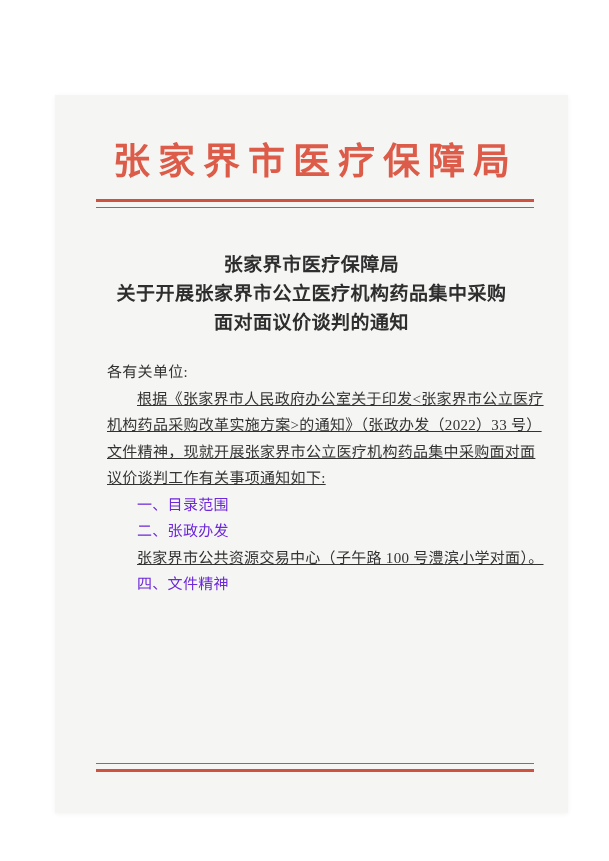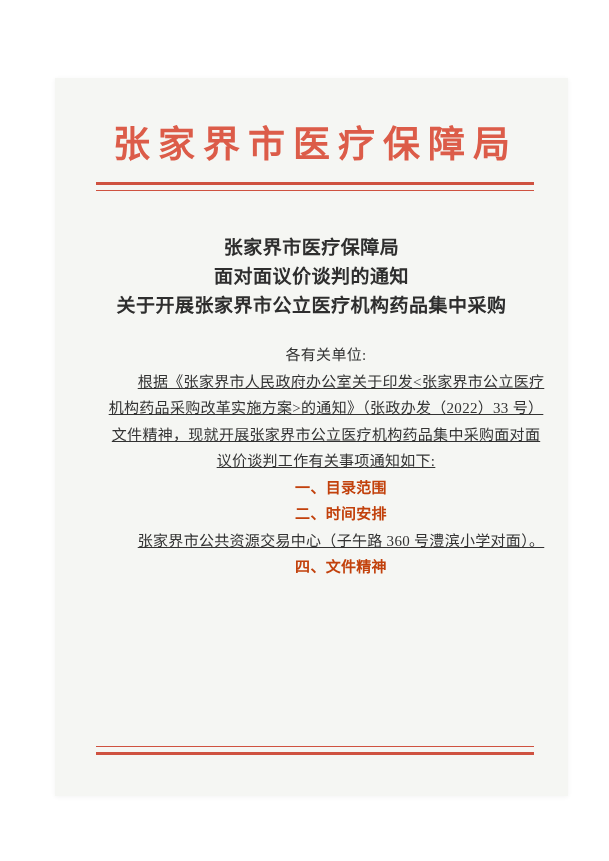--- a/index.html
+++ b/index.html
@@ -5,21 +5,21 @@
   * { margin: 0; padding: 0; box-sizing: border-box; }
   html, body { width: 609px; height: 861px; }
   body {
     position: relative;
     background: #ffffff;
     font-family: "Liberation Serif", "DejaVu Serif", serif;
     overflow: hidden;
   }
   .paper {
     position: absolute;
-    left: 55px; top: 78px;
+    left: 55px; top: 95px;
     width: 513px; height: 718px;
     background: #f5f6f3;
     box-shadow: 0 1px 5px rgba(0,0,0,0.05);
   }
   .masthead {
     position: absolute;
     top: 46px; left: 0; width: 100%;
     text-align: center;
     font-size: 37px;
     line-height: 1.15;
@@ -53,54 +53,53 @@
     color: #2e2e2e;
     letter-spacing: 0.5px;
   }
   .doc-body {
     position: absolute;
     top: 264px; left: 52px; width: 438px;
     font-size: 15px;
     line-height: 26.5px;
     color: #333333;
     letter-spacing: 0.3px;
-    text-align: center;
   }
   .doc-body p { margin: 0; }
   .indent { text-indent: 2em; text-decoration: underline; }
   .heading {
     text-indent: 2em;
-    font-weight: bold;
-    color: #c2410c;
+    font-weight: normal;
+    color: #6d28d9;
     font-family: "Liberation Sans", "DejaVu Sans", sans-serif;
   }
 </style>
 </head>
 <body>
 
 <div class="paper">
 
   <div class="masthead">张家界市医疗保障局</div>
 
   <div class="rule rule-top"></div>
 
   <div class="doc-title">
     <div>张家界市医疗保障局</div>
+    <div>关于开展张家界市公立医疗机构药品集中采购</div>
     <div>面对面议价谈判的通知</div>
-    <div>关于开展张家界市公立医疗机构药品集中采购</div>
   </div>
 
   <div class="doc-body">
     <p>各有关单位:</p>
     <p class="indent">根据《张家界市人民政府办公室关于印发&lt;张家界市公立医疗机构药品采购改革实施方案&gt;的通知》（张政办发（2022）33 号）文件精神，现就开展张家界市公立医疗机构药品集中采购面对面议价谈判工作有关事项通知如下:</p>
 
     <p class="heading">一、目录范围</p>
 
-    <p class="heading">二、时间安排</p>
+    <p class="heading">二、张政办发</p>
 
-    <p class="indent">张家界市公共资源交易中心（子午路 360 号澧滨小学对面）。</p>
+    <p class="indent">张家界市公共资源交易中心（子午路 100 号澧滨小学对面）。</p>
 
     <p class="heading">四、文件精神</p>
   </div>
 
   <div class="rule rule-bottom"></div>
 
 </div>
 
 </body></html>

